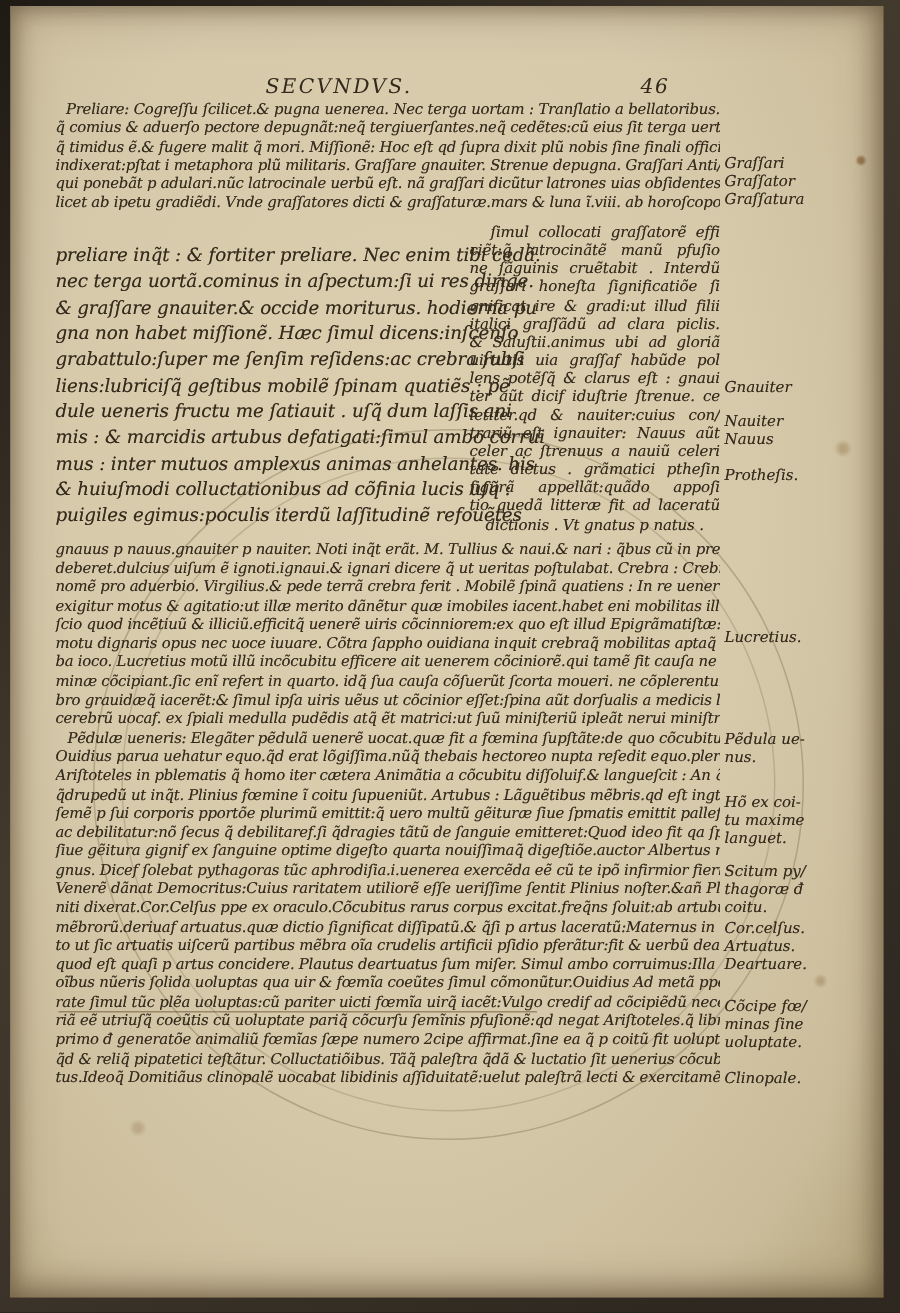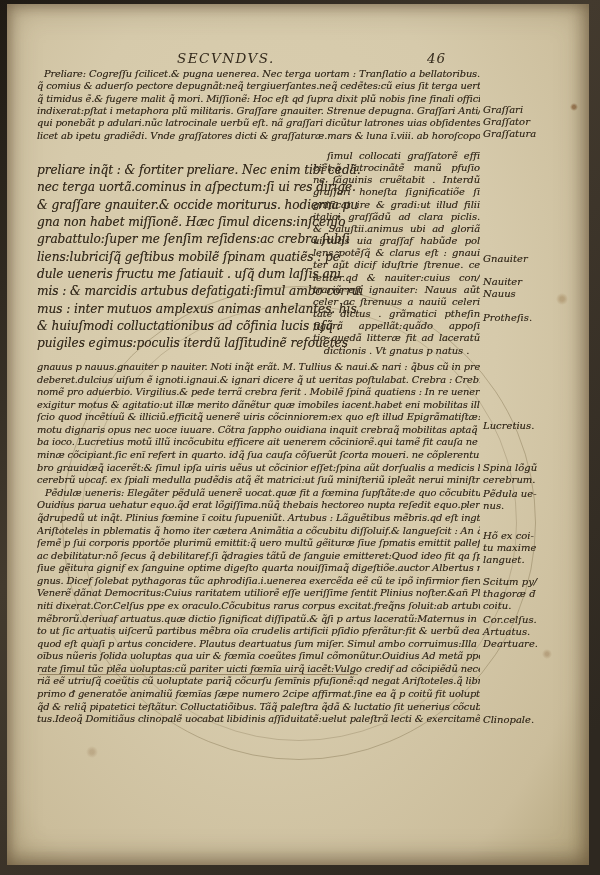--- a/index.html
+++ b/index.html
@@ -106,22 +106,22 @@
         <div class="tl">nomẽ pro aduerbio. Virgilius.&amp; pede terrã crebra ferit .   Mobilẽ ſpinã quatiens : In re uenerea</div>
         <div class="tl">exigitur motus &amp; agitatio:ut illæ merito dãnẽtur quæ imobiles iacent.habet eni mobilitas illa ne</div>
         <div class="tl">ſcio quod incẽtiuũ &amp; illiciũ.efficitq̃ uenerẽ uiris cõcinniorem:ex quo eſt illud Epigrãmatiſtæ:nec</div>
         <div class="tl">motu dignaris opus nec uoce iuuare. Cõtra ſappho ouidiana inquit crebraq̃ mobilitas aptaq̃ uer</div>
         <div class="tl">ba ioco. Lucretius motũ illũ incõcubitu efficere ait uenerem cõciniorẽ.qui tamẽ fit cauſa ne fœ-</div>
         <div class="tl">minæ cõcipiant.ſic enĩ refert in quarto. idq̃ ſua cauſa cõſuerũt ſcorta moueri. ne cõplerentur cre</div>
         <div class="tl">bro grauidæq̃ iacerẽt:&amp; ſimul ipſa uiris uẽus ut cõcinior eſſet:ſpina aũt dorſualis a medicis lõgũ</div>
         <div class="tl">cerebrũ uocaf. ex ſpiali medulla pudẽdis atq̃ ẽt matrici:ut ſuũ miniſteriũ ipleãt nerui miniſtranf.</div>
         <div class="tl">Pẽdulæ ueneris: Elegãter pẽdulã uenerẽ uocat.quæ fit a fœmina ſupſtãte:de quo cõcubitu igt</div>
         <div class="tl">Ouidius parua uehatur equo.q̃d erat lõgiſſima.nũq̃ thebais hectoreo nupta reſedit equo.pleriſq̃</div>
+        <div class="tl">Ariſtoteles in pblematis q̃ homo iter cætera Animãtia a cõcubitu diſſoluif.&amp; langueſcit : An q̃</div>
         <div class="tl">q̃drupedũ ut inq̃t. Plinius fœmine ĩ coitu ſupueniũt.   Artubus : Lãguẽtibus mẽbris.qd eſt ingt</div>
-        <div class="tl">Ariſtoteles in pblematis q̃ homo iter cætera Animãtia a cõcubitu diſſoluif.&amp; langueſcit : An q̃</div>
         <div class="tl">ſemẽ p ſui corporis pportõe plurimũ emittit:q̃ uero multũ gẽituræ ſiue ſpmatis emittit palleſcit:</div>
         <div class="tl">ac debilitatur:nõ ſecus q̃ debilitaref.ſi q̃dragies tãtũ de ſanguie emitteret:Quod ideo fit qa ſpma</div>
         <div class="tl">ſiue gẽitura gignif ex ſanguine optime digeſto quarta nouiſſimaq̃ digeſtiõe.auctor Albertus ma</div>
         <div class="tl">gnus. Dicef ſolebat pythagoras tũc aphrodiſia.i.uenerea exercẽda eẽ cũ te ipõ infirmior fieri uis.</div>
         <div class="tl">Venerẽ dãnat Democritus:Cuius raritatem utiliorẽ eſſe ueriſſime ſentit Plinius noſter.&amp;añ Pli-</div>
         <div class="tl">niti dixerat.Cor.Celſus ppe ex oraculo.Cõcubitus rarus corpus excitat.freq̃ns ſoluit:ab artubus</div>
         <div class="tl">mẽbrorũ.deriuaf artuatus.quæ dictio ſignificat diſſipatũ.&amp; q̃ſi p artus laceratũ:Maternus in qn</div>
         <div class="tl">to ut ſic artuatis uiſcerũ partibus mẽbra oĩa crudelis artificii pſidio pferãtur:fit &amp; uerbũ deartuare.</div>
         <div class="tl">quod eſt quaſi p artus concidere. Plautus deartuatus ſum miſer.   Simul ambo corruimus:Illa eſt</div>
         <div class="tl">oĩbus nũeris ſolida uoluptas qua uir &amp; fœmĩa coeũtes ſimul cõmonũtur.Ouidius Ad metã ppe</div>
@@ -144,24 +144,20 @@
       <div class="mnote" style="top:272px">
           <div class="tl">Nauiter</div>
           <div class="tl">Nauus</div>
         </div>
       <div class="mnote" style="top:308px">
           <div class="tl">Protheſis.</div>
         </div>
       <div class="mnote" style="top:416px">
           <div class="tl">Lucretius.</div>
         </div>
-      <div class="mnote" style="top:458px">
-          <div class="tl">Spina lõgũ</div>
-          <div class="tl">cerebrum.</div>
-        </div>
       <div class="mnote" style="top:484px">
           <div class="tl">Pẽdula ue-</div>
           <div class="tl">nus.</div>
         </div>
       <div class="mnote" style="top:526px">
           <div class="tl">Hõ ex coi-</div>
           <div class="tl">tu maxime</div>
           <div class="tl">languet.</div>
         </div>
       <div class="mnote" style="top:572px">
@@ -171,19 +167,24 @@
         </div>
       <div class="mnote" style="top:610px">
           <div class="tl">Cor.celſus.</div>
         </div>
       <div class="mnote" style="top:622px">
           <div class="tl">Artuatus.</div>
         </div>
       <div class="mnote" style="top:634px">
           <div class="tl">Deartuare.</div>
         </div>
+      <div class="mnote" style="top:662px">
+          <div class="tl">Cõcipe fœ/</div>
+          <div class="tl">minas ſine</div>
+          <div class="tl">uoluptate.</div>
+        </div>
       <div class="mnote" style="top:710px">
           <div class="tl">Clinopale.</div>
         </div>
     </div>
 
   </div>
 </div>
 
 </body></html>

